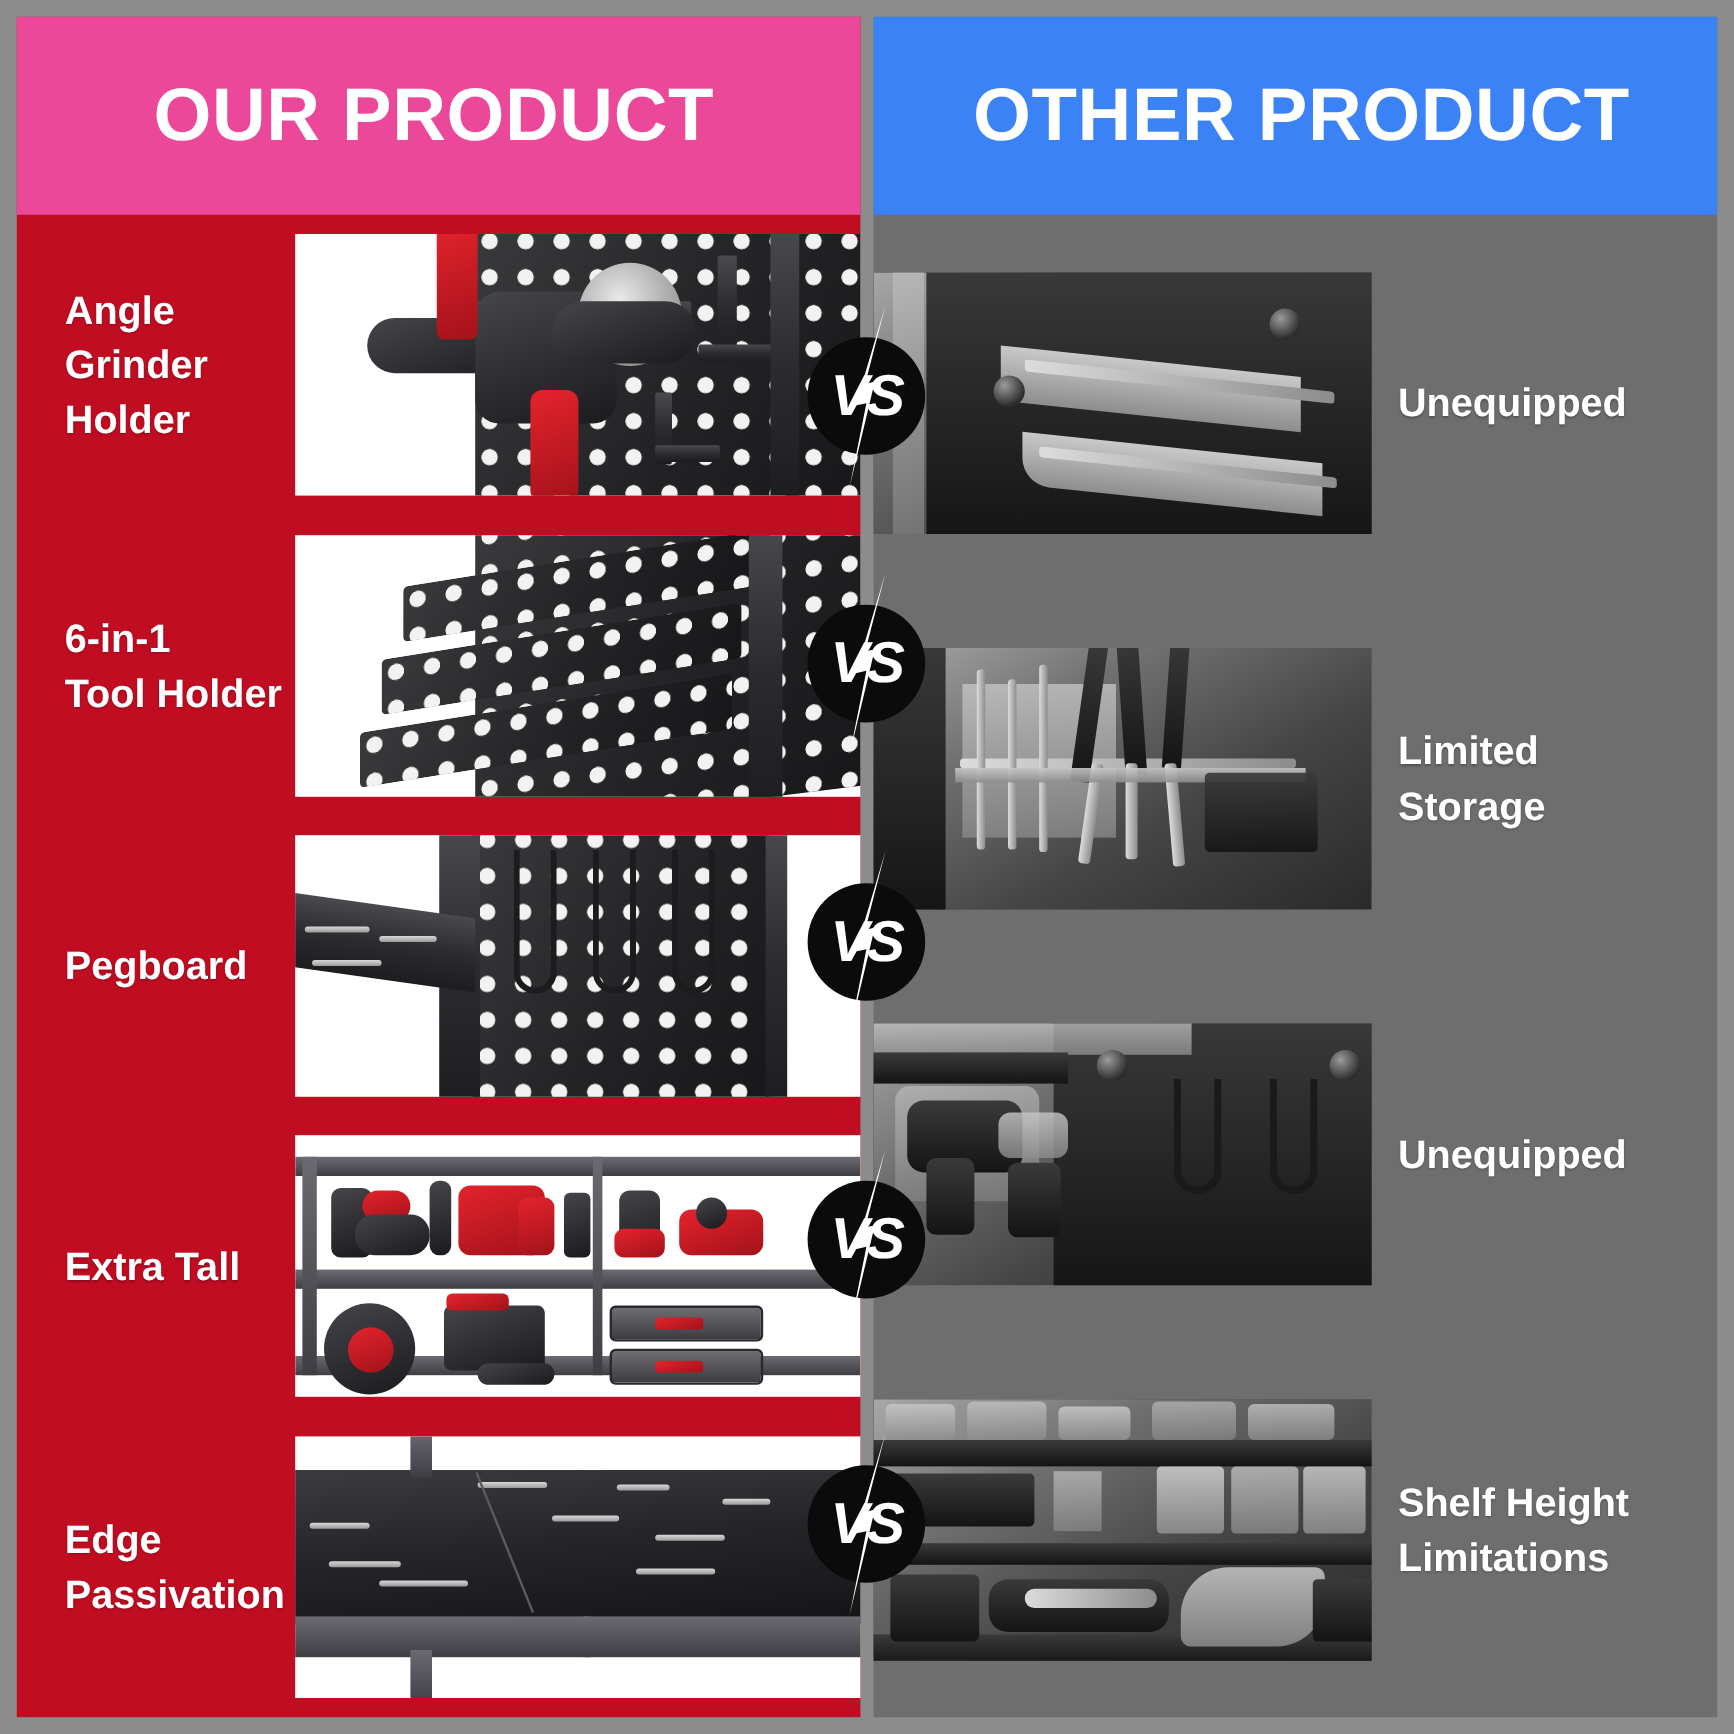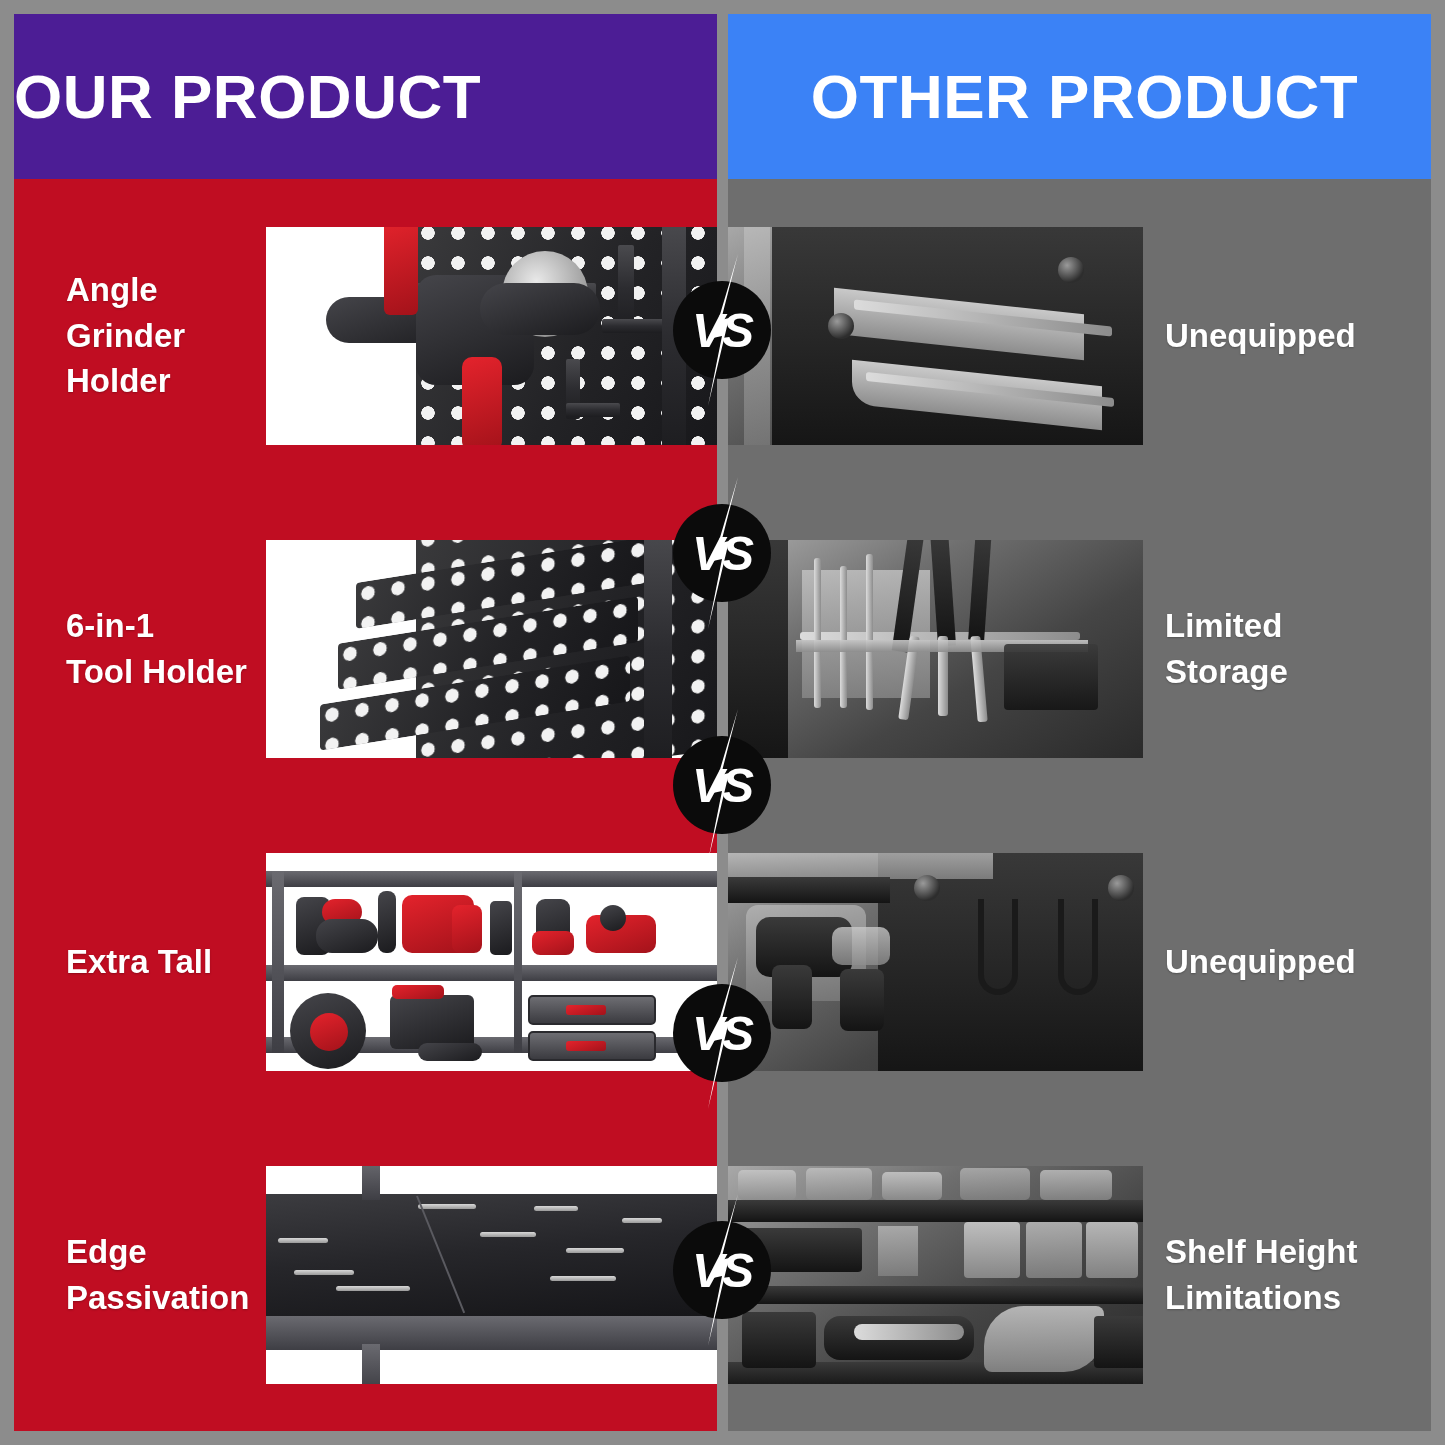--- a/index.html
+++ b/index.html
@@ -21,38 +21,38 @@
   .col-gap   { width: 11px; background: #8c8c8c; }
   .col-right { flex: 1; background: #6e6e6e; }
 
   .header {
     height: 165px;
     display: flex; align-items: center;
     color: #fff;
     letter-spacing: .5px;
     font-weight: 800;
   }
-  .header-left  { background: #4c1d95; padding-right: 8px; }
+  .header-left  { background: #ec4899; justify-content: center; padding-right: 8px; }
   .header-right { background: #3b82f6; justify-content: center; padding-left: 10px;}
   .header-title { font-size: 62px; line-height: 1; white-space: nowrap; }
 
   
   .rows { position: absolute; top: 165px; left: 0; right: 0; bottom: 0;
           display: flex; flex-direction: column; }
   .row { flex: 1; display: flex; align-items: center; position: relative; }
 
   .row-left  { padding: 8px 0 8px 0; }
   .row-right { padding: 8px 0 8px 0; }
 
   .label {
     color: #fff; font-weight: 800;
     font-size: 33px; line-height: 1.38;
     text-shadow: 0 1px 2px rgba(0,0,0,.25);
   }
-  .label-left  { width: 252px; padding-left: 52px; }
+  .label-left  { width: 232px; padding-left: 40px; }
   .label-right { width: 288px; padding-left: 22px; }
 
   .thumb {
     position: relative;
     overflow: hidden;
     background: #fff;
     flex: 1;
   }
   .thumb-left  { height: 218px; margin-right: 0; }
   .thumb-right { height: 218px; background: #555; }
@@ -156,20 +156,40 @@
           <div class="ill">
             <div class="pegpanel" style="left:150px;top:-30px;right:-10px;bottom:-10px;transform:skewY(-7deg);"></div>
             <div class="pegpanel" style="left:90px;top:20px;width:290px;height:46px;transform:skewY(-9deg);border-radius:4px;"></div>
             <div class="pegpanel" style="left:72px;top:80px;width:300px;height:46px;transform:skewY(-9deg);border-radius:4px;"></div>
             <div class="pegpanel" style="left:54px;top:140px;width:310px;height:46px;transform:skewY(-9deg);border-radius:4px;"></div>
             <div class="metalbar" style="left:378px;top:-10px;width:28px;bottom:-10px;"></div>
           </div>
         </div>
       </div>
 
+      <div class="row row-left">
+        <div class="label label-left">
+          <div>Pegboard</div>
+          <div></div>
+        </div>
+        <div class="thumb thumb-left">
+          <div class="ill">
+            <div class="pegpanel" style="left:148px;top:-8px;width:250px;bottom:-8px;"></div>
+            <div class="metalbar" style="left:120px;top:-8px;width:34px;bottom:-8px;"></div>
+            <div class="metalbar" style="left:-10px;top:58px;width:160px;height:62px;transform:skewY(8deg);"></div>
+            <div class="slot" style="left:8px;top:76px;width:54px;"></div>
+            <div class="slot" style="left:70px;top:84px;width:48px;"></div>
+            <div class="slot" style="left:14px;top:104px;width:58px;"></div>
+            <div class="hookwire" style="left:182px;top:12px;width:36px;height:120px;"></div>
+            <div class="hookwire" style="left:248px;top:12px;width:36px;height:120px;"></div>
+            <div class="hookwire" style="left:314px;top:12px;width:36px;height:120px;"></div>
+            <div class="metalbar" style="left:392px;top:-8px;width:18px;bottom:-8px;"></div>
+          </div>
+        </div>
+      </div>
 
       <div class="row row-left">
         <div class="label label-left">
           <div>Extra Tall</div>
           <div></div>
         </div>
         <div class="thumb thumb-left">
           <div class="ill">
             <div class="shelfbar" style="left:0;top:18px;right:0;height:16px;"></div>
             <div class="shelfbar" style="left:0;top:112px;right:0;height:16px;"></div>

